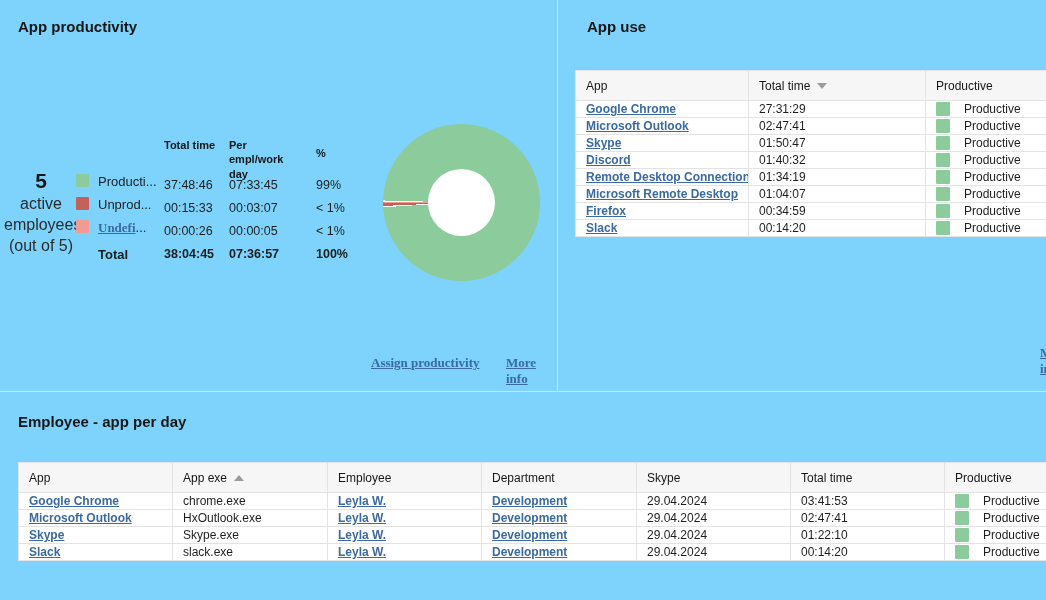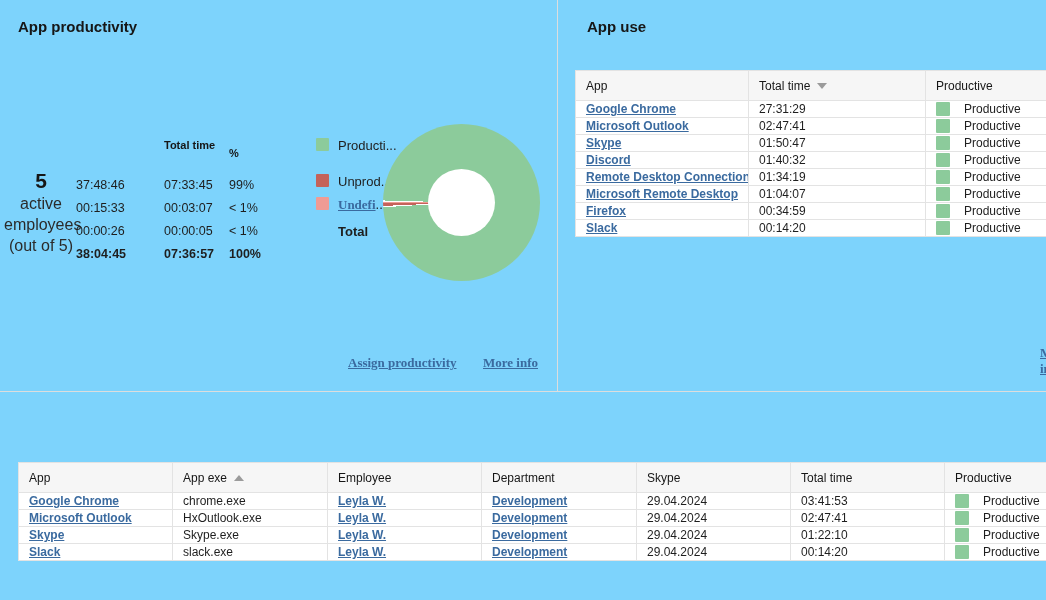--- a/index.html
+++ b/index.html
@@ -26,21 +26,21 @@
   .lg-cell { height:23px; line-height:23px; font-size:12.5px; white-space:nowrap; }
   .lg-cell.bold { font-weight:bold; }
   .lg-label { display:flex; height:23px; font-size:13px; }
   .sw { display:inline-block; width:13px; height:13px; border-radius:1px; margin-right:9px; flex:0 0 13px; }
   .sw-green { background:#8ccb9b; }
   .sw-red   { background:#c4625a; }
   .sw-pink  { background:#f09b94; }
   .lg-total-label { font-size:13px; font-weight:bold; line-height:23px; padding-left:22px; }
 
   a.lnk { color:#3a6a9f; font-weight:bold; text-decoration:underline; cursor:pointer;font-family:Liberation Serif, serif; }
-  .panel-links a { font-size:13px; }
+  .panel-links a { font-size:13px;margin-left:23px; }
   #assign-link { position:absolute; left:348px; top:355px; }
   #moreinfo-left-link { position:absolute; left:483px; top:355px; }
 
   #donut { position:absolute; left:383px; top:124px; width:157px; height:157px; border-radius:50%; }
   #donut .hole { position:absolute; left:50%; top:50%; width:67px; height:67px; margin:-33.5px 0 0 -33.5px;
                  border-radius:50%; background:#fff; }
 
   
   table.grid { border-collapse:collapse; table-layout:fixed; background:#fff; }
   table.grid th, table.grid td { border:1px solid #e3e3e3; padding:0 0 0 10px;
@@ -67,20 +67,21 @@
   <div class="active-block">
     <div class="active-count">5</div>
     <div class="active-line">active</div>
     <div class="active-line">employees</div>
     <div class="active-line">(out of 5)</div>
   </div>
 
   <div class="legend">
     <div class="lg-h"></div>
     <div class="lg-h">Total time</div>
+    <div class="lg-h" style="padding-right:14px;">Per empl/work day</div>
     <div class="lg-h pct">%</div>
 
     <div class="lg-label">
       <span class="sw sw-green"></span>
       <span>Producti...</span>
     </div>
     <div class="lg-cell">37:48:46</div>
     <div class="lg-cell">07:33:45</div>
     <div class="lg-cell">99%</div>
 
@@ -215,20 +216,21 @@
   </tbody>
     </table>
 
   <a class="lnk" id="appuse-more">More info</a>
 </div>
 
 <div class="divider-v"></div>
 <div class="divider-h"></div>
 
 <div class="panel" id="panel-employee">
+  <div class="panel-title" style="left:18px; top:21px;">Employee - app per day</div>
 
   <table class="grid" id="employee-table">
     <colgroup>
       <col style="width:154px">
         <col style="width:155px">
         <col style="width:154px">
         <col style="width:155px">
       <col style="width:154px">
         <col style="width:154px">
         <col style="width:194px">

